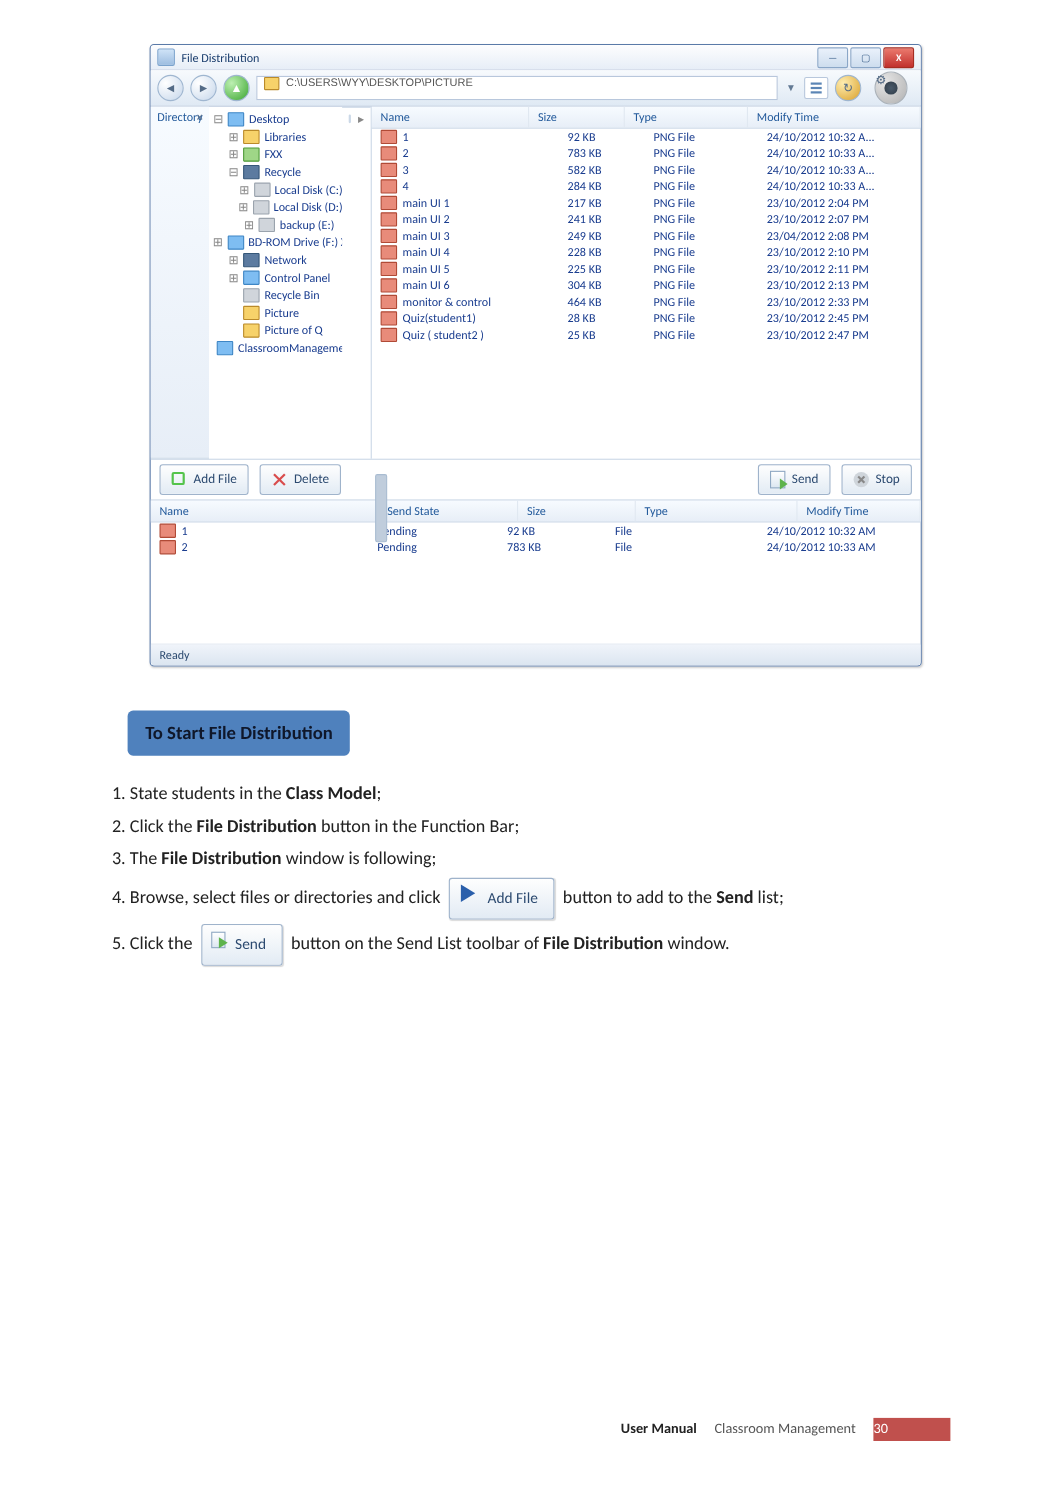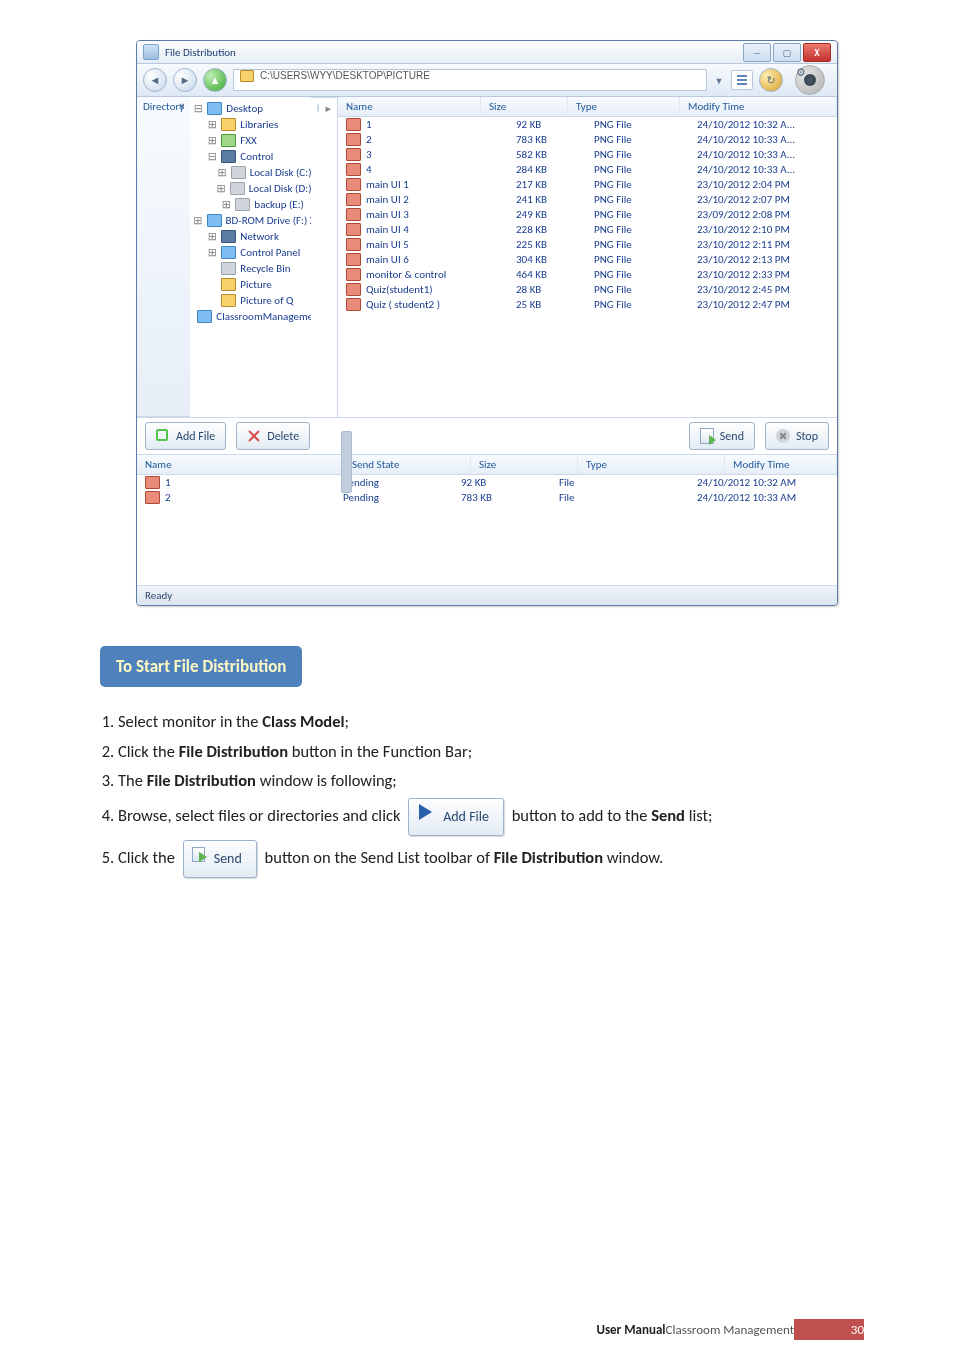--- a/index.html
+++ b/index.html
@@ -70,34 +70,34 @@
   .sn{width:190px}.ss{width:110px}.sz2{width:90px}.stp{width:130px}.smt{flex:1}
   .sendrow{display:flex;color:#1a3d8f;padding:1px 0}
   .sendrow .sn{display:flex;align-items:center;padding-left:8px;width:190px}
   .sendrow .sn .fic2{width:13px;height:11px;background:#e88b7a;border:1px solid #b04a36;margin-right:5px;border-radius:1px}
   .sendrow .ss{width:110px;padding-left:8px}.sendrow .sz2{width:90px;padding-left:8px}
   .sendrow .stp{width:130px;padding-left:8px}.sendrow .smt{flex:1;padding-left:8px}
   .sendarea{height:110px}
   .status{background:linear-gradient(#f0f4fa,#dbe5f0);border-top:1px solid #cbd8e7;padding:3px 8px;color:#2c4a70;border-radius:0 0 4px 4px}
 
   
-  .badge{background:#4f81bd;color:#fef9c3;font-weight:bold;font-size:17px;padding:10px 16px;border-radius:5px;display:inline-block;margin:10px 0 18px}
+  .badge{background:#4f81bd;color:#0f172a;font-weight:bold;font-size:17px;padding:10px 16px;border-radius:5px;display:inline-block;margin:10px 16px 18px}
   ol.inst{margin:0 0 22px 18px;padding:0}
   ol.inst li{margin:4px 0;font-size:16.5px;line-height:1.55}
   .ibtn{display:inline-block;vertical-align:middle;border:1px solid #9fb3cb;border-radius:3px;background:linear-gradient(#fefefe,#e2ebf4);padding:4px 14px 4px 8px;color:#2c4a70;font-size:14px;margin:0 4px;box-shadow:1px 1px 1px rgba(0,0,0,.15)}
   .ibtn.addf{padding-left:34px;position:relative}
   .ibtn.addf::before{content:"";position:absolute;left:10px;top:5px;width:0;height:0;border-left:13px solid #2a5fab;border-top:8px solid transparent;border-bottom:8px solid transparent}
   .ibtn.sendb{padding-left:30px;position:relative}
   .ibtn.sendb::before{content:"";position:absolute;left:8px;top:6px;width:11px;height:13px;background:linear-gradient(#fff,#dce7f1);border:1px solid #8fa8c3}
   .ibtn.sendb::after{content:"";position:absolute;left:15px;top:11px;width:0;height:0;border-left:8px solid #5db34c;border-top:5px solid transparent;border-bottom:5px solid transparent}
   .gear{display:inline-block;vertical-align:middle;width:28px;height:28px;border-radius:50%;background:radial-gradient(circle at 35% 30%,#f5f5f5,#bcbcbc);position:relative;margin:0 6px;border:1px solid #a9b0b7}
   .gear::before{content:"";position:absolute;inset:8px;border-radius:50%;background:radial-gradient(circle,#4a5a6a,#2e3a46)}
-  .footer{position:absolute;bottom:10px;left:0;right:0;display:flex;justify-content:flex-end;align-items:center;gap:0;padding-right:90px;font-size:13px}
+  .footer{position:absolute;bottom:40px;left:0;right:0;display:flex;justify-content:flex-end;align-items:center;gap:16px;padding-right:90px;font-size:13px}
   .footer .um{font-weight:bold}
-  .footer .pg{background:#c0504d;color:#fff;width:70px;text-align:right;padding:3px 0}
+  .footer .pg{background:#c0504d;color:#fff;width:70px;text-align:left;padding:3px 0}
   b{font-weight:bold}
 </style>
 </head>
 <body>
 
 <div class="page">
 
   
   <div class="win">
     <div class="titlebar">
@@ -149,21 +149,21 @@
             <div class="row">
               <span class="ind" style="width:14px"></span>
               <span style="color:#888;width:10px;text-align:center">⊞</span>
               <span class="ticn grn"></span>
               <span>FXX</span>
             </div>
             <div class="row">
               <span class="ind" style="width:14px"></span>
               <span style="color:#888;width:10px;text-align:center">⊟</span>
               <span class="ticn dk"></span>
-              <span>Control</span>
+              <span>Recycle</span>
             </div>
             <div class="row">
               <span class="ind" style="width:28px"></span>
               <span style="color:#888;width:10px;text-align:center">⊞</span>
               <span class="ticn gray"></span>
               <span>Local Disk (C:)</span>
             </div>
             <div class="row">
               <span class="ind" style="width:28px"></span>
               <span style="color:#888;width:10px;text-align:center">⊞</span>
@@ -267,21 +267,21 @@
               <div class="filerow">
                 <div class="fn"><span class="fic2"></span>main UI 2</div>
                 <div class="sz">241 KB</div>
                 <div class="tp">PNG File</div>
                 <div class="tm">23/10/2012 2:07 PM</div>
               </div>
               <div class="filerow">
                 <div class="fn"><span class="fic2"></span>main UI 3</div>
                 <div class="sz">249 KB</div>
                 <div class="tp">PNG File</div>
-                <div class="tm">23/09/2012 2:08 PM</div>
+                <div class="tm">23/04/2012 2:08 PM</div>
               </div>
               <div class="filerow">
                 <div class="fn"><span class="fic2"></span>main UI 4</div>
                 <div class="sz">228 KB</div>
                 <div class="tp">PNG File</div>
                 <div class="tm">23/10/2012 2:10 PM</div>
               </div>
               <div class="filerow">
                 <div class="fn"><span class="fic2"></span>main UI 5</div>
                 <div class="sz">225 KB</div>
@@ -360,21 +360,21 @@
           <div class="stp">File</div>
           <div class="smt">24/10/2012 10:33 AM</div>
         </div>
       </div>
     <div class="status">Ready</div>
   </div>
 
   
   <div class="badge">To Start File Distribution</div>
   <ol class="inst">
-    <li><span>Select monitor in the </span><b>Class Model</b><span>;</span></li>
+    <li><span>State students in the </span><b>Class Model</b><span>;</span></li>
     <li><span>Click the </span><b>File Distribution</b><span> button in the Function Bar;</span></li>
     <li><span>The </span><b>File Distribution</b><span> window is following;</span></li>
     <li style="line-height:2"><span>Browse, select files or directories and click </span><span class="ibtn addf">Add File</span><span> button to add to the </span><b>Send</b><span> list;</span></li>
     <li style="line-height:2;text-align:justify"><span>Click the </span><span class="ibtn sendb">Send</span><span> button on the Send List toolbar of </span><b>File Distribution</b><span> window.</span></li>
   </ol>
 
 
   <div class="footer">
     <span class="um">User Manual</span>
     <span style="color:#555">Classroom  Management</span>

